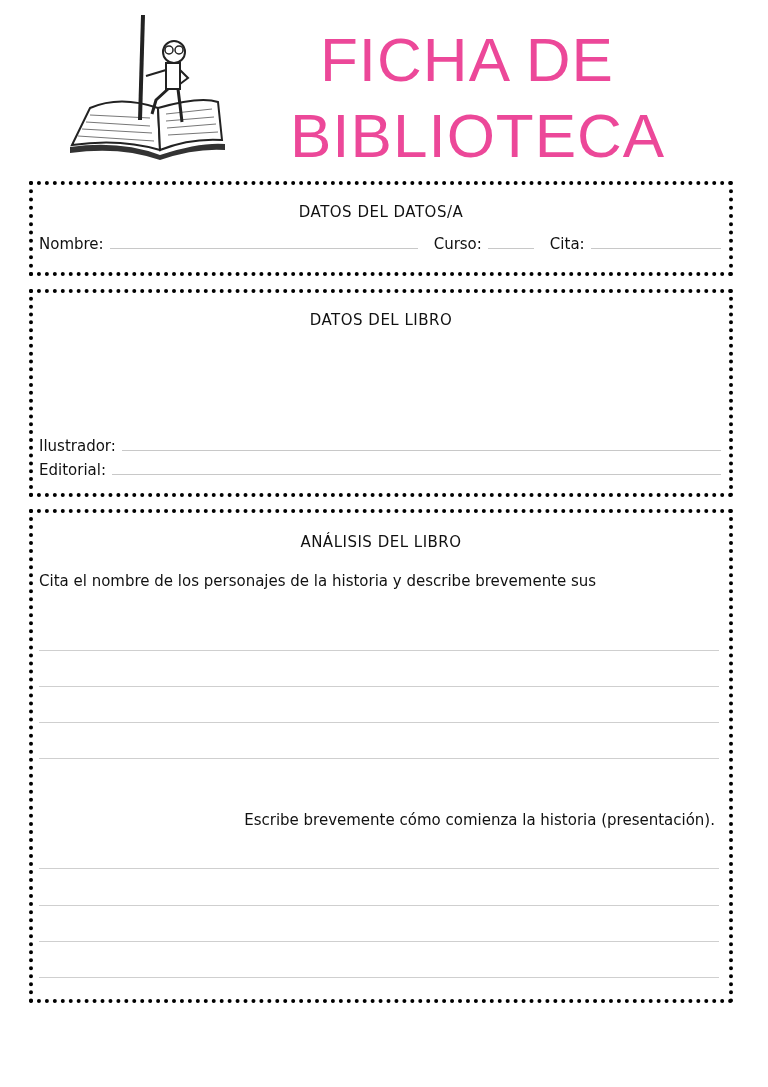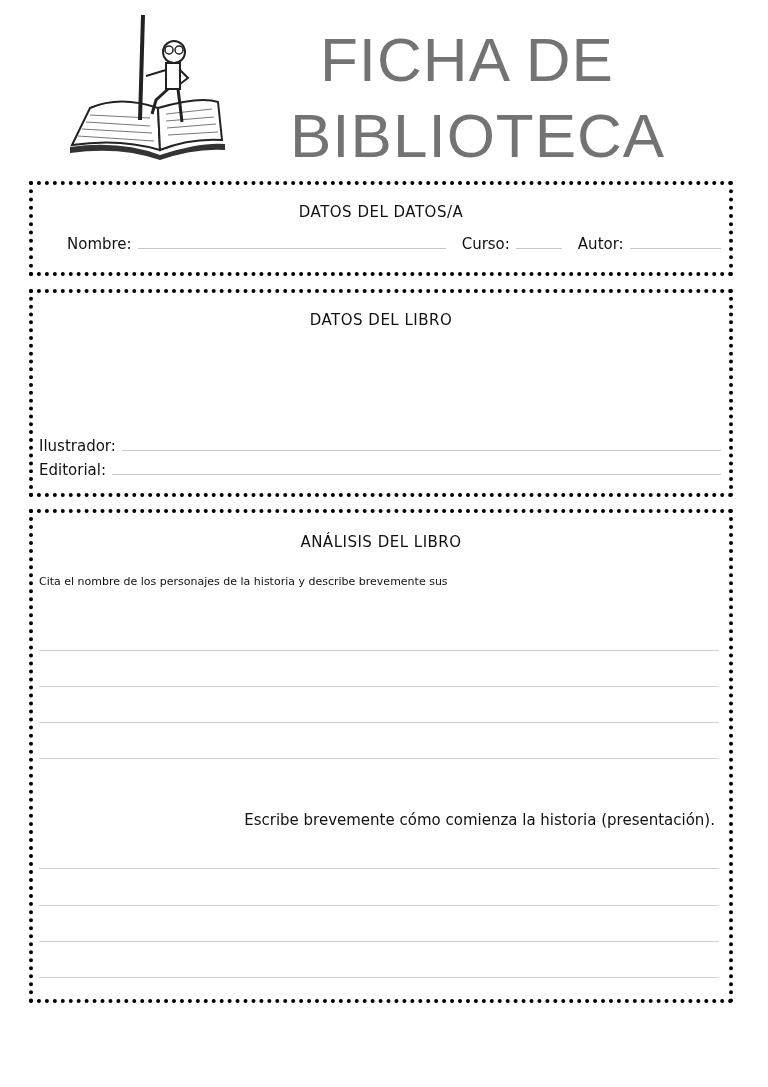--- a/index.html
+++ b/index.html
@@ -1,36 +1,36 @@
 <!DOCTYPE html>
 <html><head>
 <meta charset="utf-8">
 <style>
   html, body { margin: 0; padding: 0; background: #ffffff; }
   body { width: 768px; height: 1087px; position: relative; overflow: hidden;
          font-family: "DejaVu Sans", sans-serif; color: #111; }
   .header { position: absolute; left: 0; top: 0; width: 768px; height: 175px; }
   .illustration { position: absolute; left: 60px; top: 10px; width: 200px; height: 160px; }
   .title { position: absolute; left: 290px; top: 22px; font-family: "Liberation Sans", sans-serif;
-           font-size: 62px; line-height: 76px; color: #737373; letter-spacing: 1px; }
+           font-size: 62px; line-height: 76px; color: #ec4899; letter-spacing: 1px; }
   .title .l1 { display: block; padding-left: 30px; }
   .title .l2 { display: block; }
   .box { position: absolute; left: 29px; width: 704px; border: 4px dotted #000; box-sizing: border-box; }
   .box1 { top: 181px; height: 95px; }
   .box2 { top: 289px; height: 208px; }
   .box3 { top: 509px; height: 494px; }
   .sec-title { position: absolute; left: 0; width: 100%; text-align: center; font-size: 15px;
                font-family: "DejaVu Sans", sans-serif; letter-spacing: 0.5px; }
   .field { position: absolute; left: 6px; right: 8px; display: flex; align-items: flex-end; font-size: 15px;
            white-space: nowrap; }
   .field .lbl { padding-right: 6px; }
   .line { flex: 1; border-bottom: 1px solid #c8c8c8; height: 1px; margin-bottom: 4px; }
   .fixed-line { flex: none; border-bottom: 1px solid #c8c8c8; height: 1px; margin-bottom: 4px; }
   .wline { position: absolute; left: 6px; right: 10px; border-bottom: 1px solid #cfcfcf; }
-  .para { position: absolute; left: 6px; right: 8px; font-size: 11px; line-height: 29px; }
+  .para { position: absolute; left: 6px; right: 8px; font-size: 15px; line-height: 29px; }
 </style>
 </head>
 <body>
 
 <div class="header">
   <svg class="illustration" viewBox="0 0 200 160">
 
     <path d="M12 135 L30 98 Q60 85 98 98 L100 140 Q60 128 12 135 Z" fill="#fff" stroke="#222" stroke-width="2"></path>
     <path d="M100 140 L98 98 Q140 86 158 92 L162 130 Q130 128 100 140 Z" fill="#fff" stroke="#222" stroke-width="2"></path>
     <path d="M10 137 Q60 130 100 145 Q140 132 165 134 L165 140 Q135 138 100 150 Q60 136 10 143 Z" fill="#333"></path>
@@ -57,26 +57,26 @@
     <path d="M118 79 L120 95 L122 112" fill="none" stroke="#222" stroke-width="3"></path>
   </svg>
   <div class="title">
     <span class="l1">FICHA DE</span>
     <span class="l2">BIBLIOTECA</span>
   </div>
 </div>
 
 <div class="box box1">
   <div class="sec-title" style="top:18px;">DATOS DEL DATOS/A</div>
-  <div class="field" style="top:50px;margin-left:28px;">
+  <div class="field" style="top:50px;">
     <span class="lbl">Nombre:</span>
     <span class="line" style="flex:none;width:308px;"></span>
     <span class="lbl" style="margin-left:16px;">Curso:</span>
     <span class="fixed-line" style="width:46px;"></span>
-    <span class="lbl" style="margin-left:16px;">Autor:</span>
+    <span class="lbl" style="margin-left:16px;">Cita:</span>
     <span class="line"></span>
   </div>
 </div>
 
 <div class="box box2">
   <div class="sec-title" style="top:18px;">DATOS DEL LIBRO</div>
   <div class="field" style="top:144px;">
     <span class="lbl">Ilustrador:</span>
     <span class="line"></span>
   </div>

